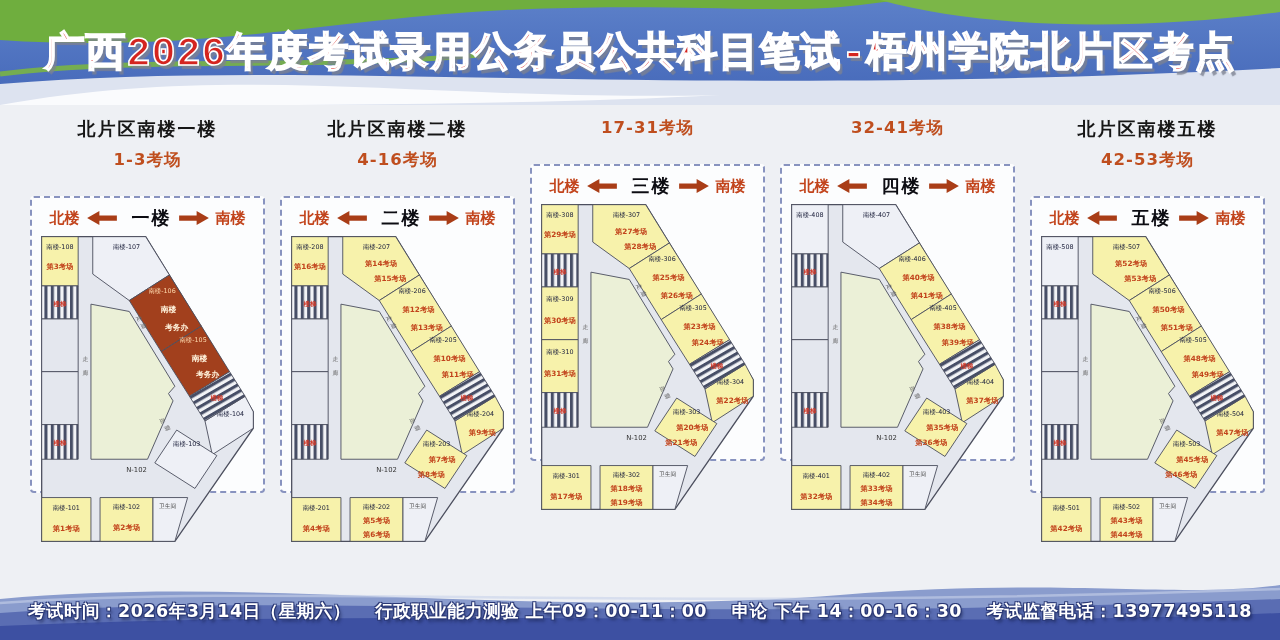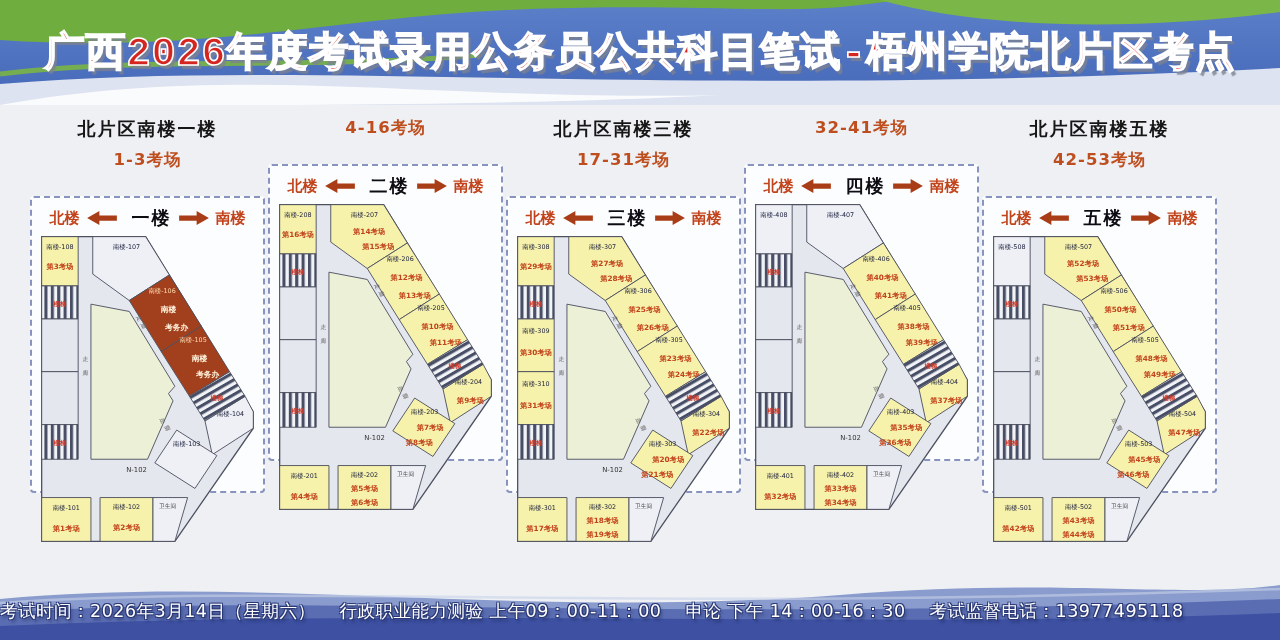--- a/index.html
+++ b/index.html
@@ -15,21 +15,21 @@
     position:absolute;top:24px;left:0;width:1280px;text-align:center;
     font-size:40px;font-weight:bold;color:#d42520;letter-spacing:1px;
     -webkit-text-stroke:1.6px #ffffff;
     text-shadow:3px 4px 1px rgba(125,130,145,.8);
     white-space:nowrap;
     font-family:Liberation Mono, monospace;
   }
   
   .panels{
     position:absolute;top:105px;left:0;width:1280px;
-    display:flex;gap:3px;padding:4px 30px 0;box-sizing:border-box;
+    display:flex;gap:15px;padding:4px 30px 0;box-sizing:border-box;
   }
   .col{width:235px;flex:0 0 235px;display:flex;flex-direction:column;align-items:center;}
   .sec-title{font-size:18px;font-weight:bold;color:#161616;letter-spacing:2px;margin-top:8px;}
   .sec-range{font-size:16.5px;font-weight:bold;color:#bf4e1e;letter-spacing:1px;margin:8px 0 25px;}
   .panel{
     width:100%;box-sizing:border-box;height:297px;
     border:2px dashed #8893bf;border-radius:4px;background:#fcfdfe;
     padding:3px 6px 6px;
   }
   .phead{display:flex;align-items:center;justify-content:center;gap:7px;margin:5px 0 3px;}
@@ -43,22 +43,22 @@
   .t-exam{font-size:8px;font-weight:bold;fill:#c2441c;}
   .t-office{font-size:8.5px;font-weight:bold;fill:#fff3dc;}
   .t-stairs{font-size:7px;font-weight:bold;fill:#cf3a2a;}
   .t-small{font-size:6.3px;fill:#444;}
   .t-corr{font-size:6.5px;fill:#666;}
   .t-hall{font-size:7.5px;fill:#333;}
   
   .footer{position:absolute;left:0;bottom:0;width:1280px;height:65px;}
   .footer svg{position:absolute;bottom:0;left:0;}
   .footer-text{
-    position:absolute;top:24px;left:0;width:1280px;text-align:left;
-    font-size:17.5px;font-weight:normal;color:#ffffff;letter-spacing:.5px;
+    position:absolute;top:24px;left:0;width:1280px;text-align:center;
+    font-size:17.5px;font-weight:bold;color:#ffffff;letter-spacing:.5px;
     text-shadow:-1px -1px 0 #2a3875,1px -1px 0 #2a3875,-1px 1px 0 #2a3875,
                 1px 1px 0 #2a3875,2px 3px 3px rgba(20,30,70,.55);
     white-space:nowrap;
   }
 </style>
 </head>
 <body>
 
 <div class="banner">
   <svg width="1280" height="105" viewBox="0 0 1280 105" preserveAspectRatio="none">
@@ -142,20 +142,21 @@
           <text x="142" y="301" text-anchor="middle" class="t-small">卫生间</text>
           <text x="52" y="140" text-anchor="middle" class="t-corr">走</text>
           <text x="52" y="156" text-anchor="middle" class="t-corr">廊</text>
           <text x="112" y="100" text-anchor="middle" class="t-corr" transform="rotate(60 112 100)" letter-spacing="3">走廊</text>
           <text x="138" y="212" text-anchor="middle" class="t-corr" transform="rotate(60 138 212)" letter-spacing="3">走廊</text>
           <text x="108" y="262" text-anchor="middle" class="t-hall">N-102</text>
         </svg>
       </div>
     </div>
     <div class="col">
+      <div class="sec-title">北片区南楼二楼</div>
       <div class="sec-range">4-16考场</div>
       <div class="panel">
         <div class="phead">
           <span class="side">北楼</span>
           <svg width="30" height="14" viewBox="0 0 34 16">
             <polygon points="0,8 14,0 14,5 34,5 34,11 14,11 14,16" fill="#a93d17"></polygon>
           </svg>
           <span class="fname">二楼</span>
           <svg width="30" height="14" viewBox="0 0 34 16">
             <polygon points="34,8 20,0 20,5 0,5 0,11 20,11 20,16" fill="#a93d17"></polygon>
@@ -216,21 +217,20 @@
           <text x="142" y="301" text-anchor="middle" class="t-small">卫生间</text>
           <text x="52" y="140" text-anchor="middle" class="t-corr">走</text>
           <text x="52" y="156" text-anchor="middle" class="t-corr">廊</text>
           <text x="112" y="100" text-anchor="middle" class="t-corr" transform="rotate(60 112 100)" letter-spacing="3">走廊</text>
           <text x="138" y="212" text-anchor="middle" class="t-corr" transform="rotate(60 138 212)" letter-spacing="3">走廊</text>
           <text x="108" y="262" text-anchor="middle" class="t-hall">N-102</text>
         </svg>
       </div>
     </div>
     <div class="col">
-      <div class="sec-title">北片区南楼三楼</div>
       <div class="sec-range">17-31考场</div>
       <div class="panel">
         <div class="phead">
           <span class="side">北楼</span>
           <svg width="30" height="14" viewBox="0 0 34 16">
             <polygon points="0,8 14,0 14,5 34,5 34,11 14,11 14,16" fill="#a93d17"></polygon>
           </svg>
           <span class="fname">三楼</span>
           <svg width="30" height="14" viewBox="0 0 34 16">
             <polygon points="34,8 20,0 20,5 0,5 0,11 20,11 20,16" fill="#a93d17"></polygon>

